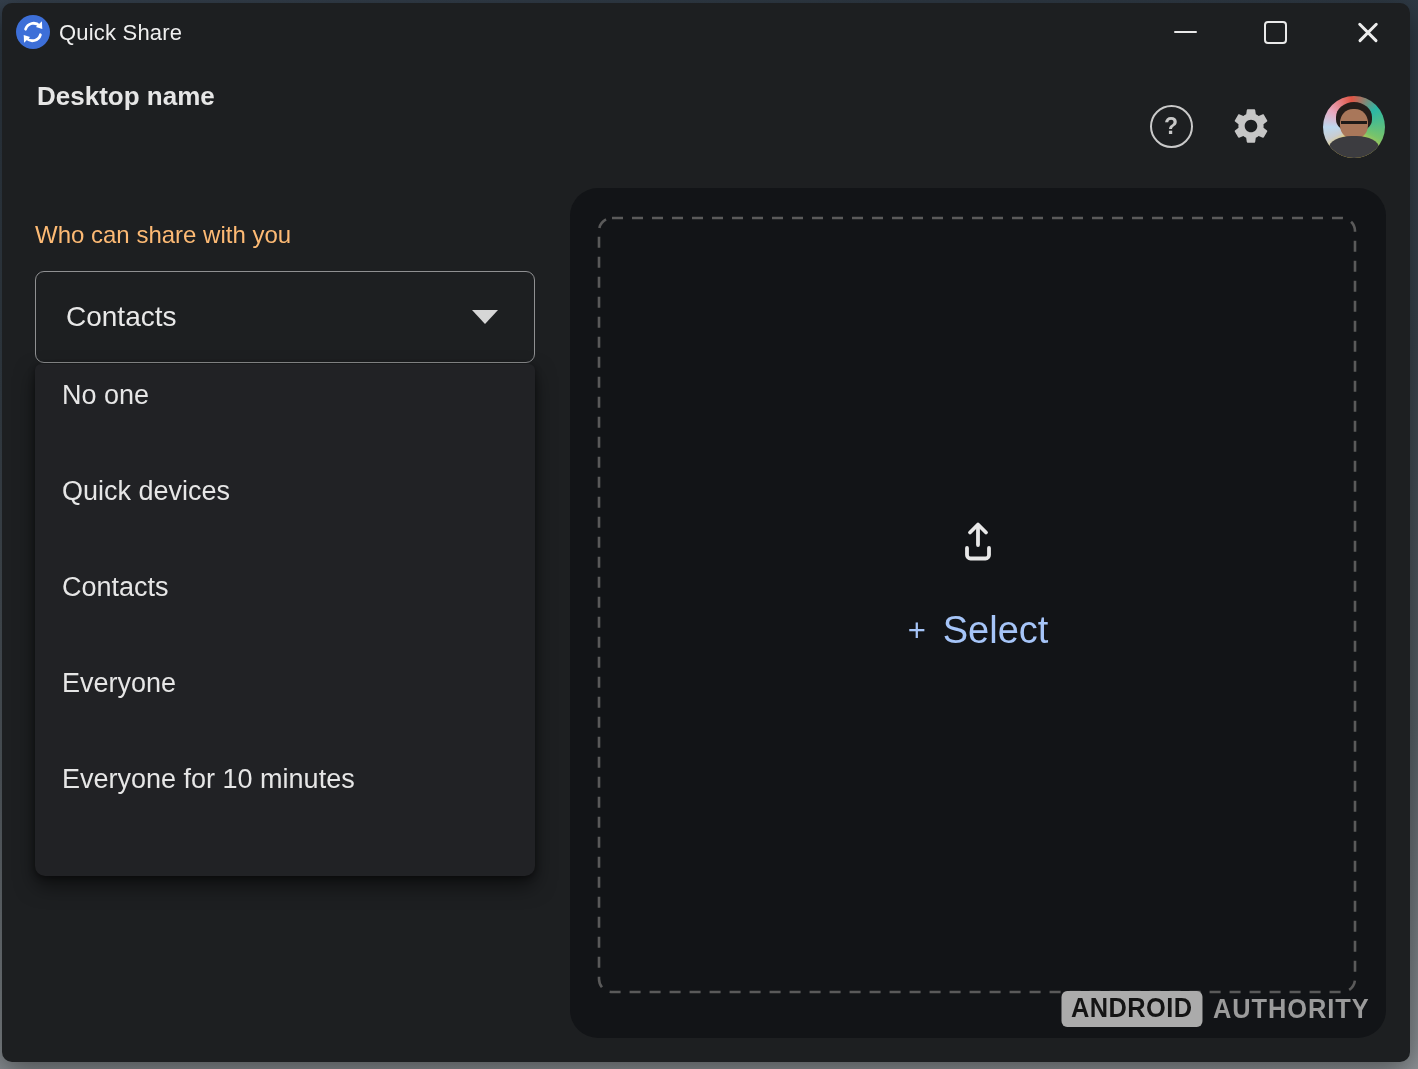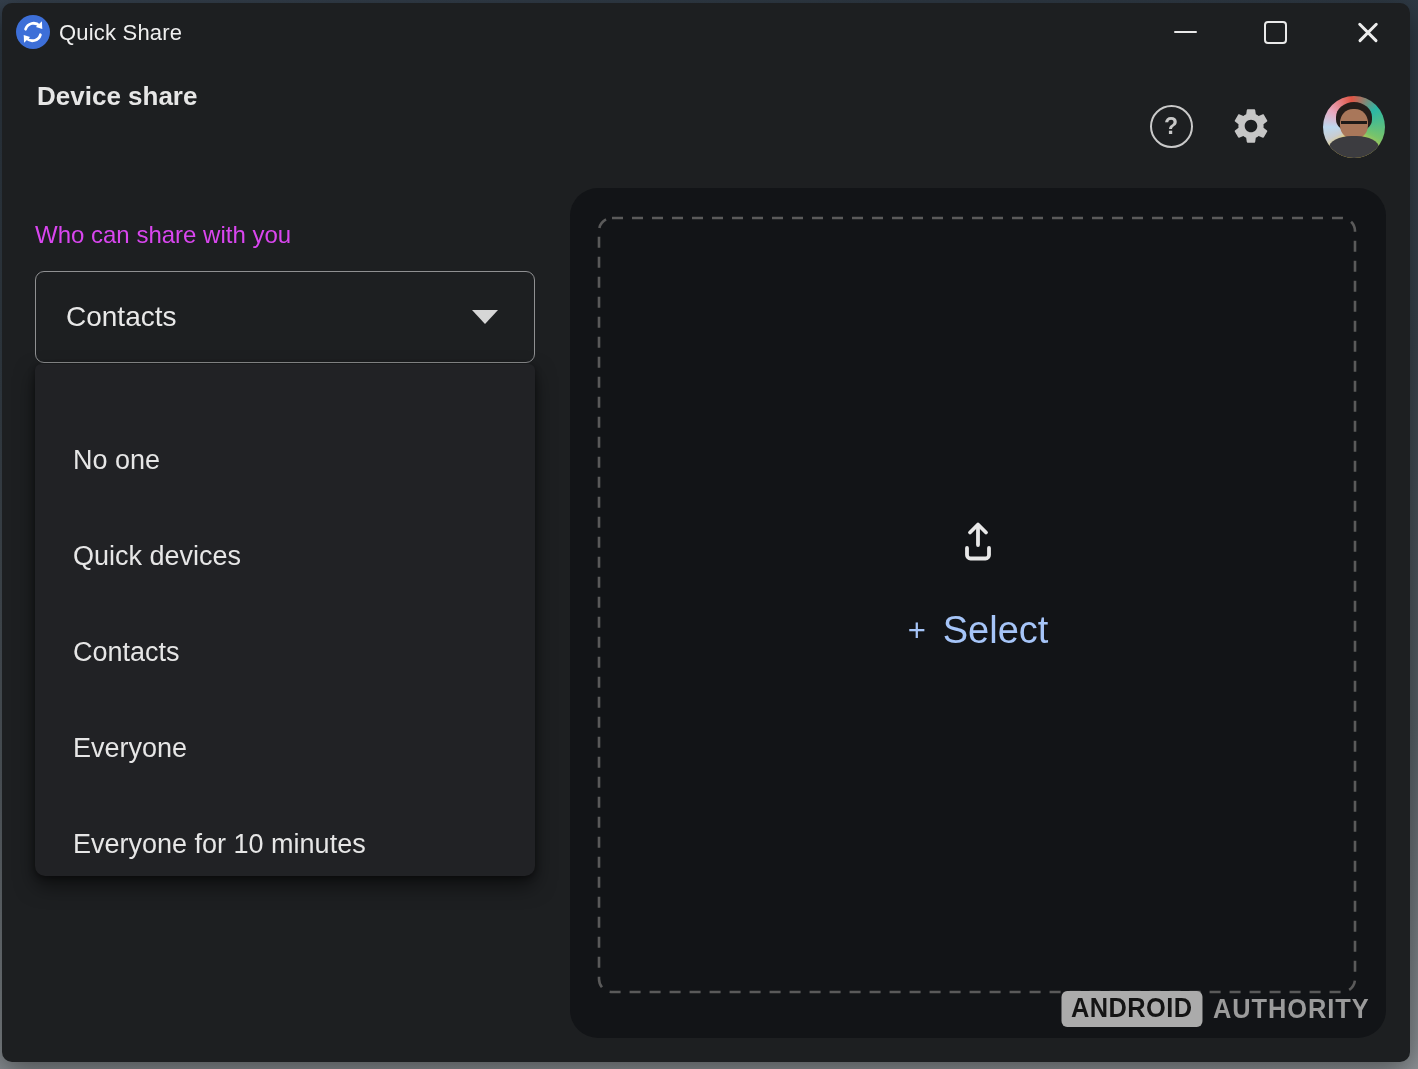--- a/index.html
+++ b/index.html
@@ -37,29 +37,29 @@
   .help-circle{width:39px;height:39px;border:2.6px solid #c9c9c9;border-radius:50%;
     display:flex;align-items:center;justify-content:center;color:#c9c9c9;font-size:23px;font-weight:600;}
   .gear-btn{left:1224px;top:98px;width:50px;height:50px;}
   .avatar{position:absolute;left:1321px;top:93px;width:62px;height:62px;border-radius:50%;overflow:hidden;
     background:conic-gradient(from -90deg,#bcd8ef 0deg,#e9a9c0 35deg,#e05545 85deg,#2bb7a5 140deg,#79c46a 205deg,#f2cf45 250deg,#f2cf45 300deg,#c9cdd1 335deg,#bcd8ef 360deg);}
   .avatar .hair{position:absolute;left:13px;top:6px;width:36px;height:30px;background:#241d1a;border-radius:50% 50% 42% 42%;}
   .avatar .face{position:absolute;left:17px;top:13px;width:28px;height:30px;background:#a9775a;border-radius:46%;}
   .avatar .specs{position:absolute;left:18px;top:25px;width:26px;height:6px;border-top:3px solid #1e1a18;}
   .avatar .body{position:absolute;left:6px;top:40px;width:50px;height:26px;background:#3c3c40;border-radius:45% 45% 0 0;}
   
-  .share-label{position:absolute;left:33px;top:218px;font-size:24px;color:#d946ef;}
+  .share-label{position:absolute;left:33px;top:218px;font-size:24px;color:#fdba74;}
   .dropdown{position:absolute;left:33px;top:268px;width:500px;height:92px;box-sizing:border-box;
     border:1.4px solid #8f9092;border-radius:9px;display:flex;align-items:center;background:#1d1f21;}
   .dropdown-value{margin-left:30px;font-size:28px;color:#e8e8e8;}
   .caret{position:absolute;right:36px;top:38px;width:0;height:0;
     border-left:13px solid transparent;border-right:13px solid transparent;border-top:14px solid #d6d6d6;}
   .menu{position:absolute;left:33px;top:361px;width:500px;background:#212225;
     border-radius:6px 6px 10px 10px;padding:16px 0;box-shadow:0 10px 20px rgba(0,0,0,.5),0 2px 6px rgba(0,0,0,.4);}
-  .menu-item{height:96px;display:flex;align-items:flex-end;padding-left:38px;font-size:27px;color:#e6e6e6;cursor:default;}
+  .menu-item{height:96px;display:flex;align-items:flex-start;padding-left:27px;font-size:27px;color:#e6e6e6;cursor:default;}
   
   .drop-panel{position:absolute;left:568px;top:185px;width:816px;height:850px;background:#121417;border-radius:28px;}
   .dash-layer{position:absolute;left:0;top:0;}
   .dz-center{position:absolute;left:0;top:330px;width:100%;display:flex;flex-direction:column;align-items:center;}
   .upload-icon{width:46px;height:46px;}
   .dz-message{margin-top:18px;font-size:28px;color:#e6e6e6;}
   .select-btn{margin-top:44px;display:flex;align-items:center;gap:17px;background:none;border:none;cursor:pointer;
     font-family:"Liberation Sans", sans-serif;}
   .select-plus{font-size:31px;color:var(--accent,#a6c5f8);font-weight:400;line-height:1;}
   .select-label{font-size:38px;color:var(--accent,#a6c5f8);}
@@ -90,21 +90,21 @@
       <span class="glyph-min"></span>
     </div>
     <div class="winbtn max">
       <span class="glyph-max"></span>
     </div>
     <div class="winbtn close">
       <span class="glyph-close"></span>
     </div>
   </div>
 
-  <div class="device-label">Device share</div>
+  <div class="device-label">Desktop name</div>
 
   <div class="icon-btn help-btn">
     <div class="help-circle">?</div>
   </div>
 
   <div class="icon-btn gear-btn">
     <svg width="42" height="42" viewBox="0 0 24 24">
       <path fill="#c6c6c6" d="M19.14 12.94c.04-.3.06-.61.06-.94 0-.32-.02-.64-.07-.94l2.03-1.58c.18-.14.23-.41.12-.61l-1.92-3.32c-.12-.22-.37-.29-.59-.22l-2.39.96c-.5-.38-1.03-.7-1.62-.94l-.36-2.54c-.04-.24-.24-.41-.48-.41h-3.84c-.24 0-.43.17-.47.41l-.36 2.54c-.59.24-1.13.57-1.62.94l-2.39-.96c-.22-.08-.47 0-.59.22L2.74 8.87c-.12.21-.08.47.12.61l2.03 1.58c-.05.3-.09.63-.09.94s.02.64.07.94l-2.03 1.58c-.18.14-.23.41-.12.61l1.92 3.32c.12.22.37.29.59.22l2.39-.96c.5.38 1.03.7 1.62.94l.36 2.54c.05.24.24.41.48.41h3.84c.24 0 .44-.17.47-.41l.36-2.54c.59-.24 1.13-.56 1.62-.94l2.39.96c.22.08.47 0 .59-.22l1.92-3.32c.12-.22.07-.47-.12-.61l-2.01-1.58zM12 15.6c-1.98 0-3.6-1.62-3.6-3.6s1.62-3.6 3.6-3.6 3.6 1.62 3.6 3.6-1.62 3.6-3.6 3.6z"></path>
     </svg>
   </div>

